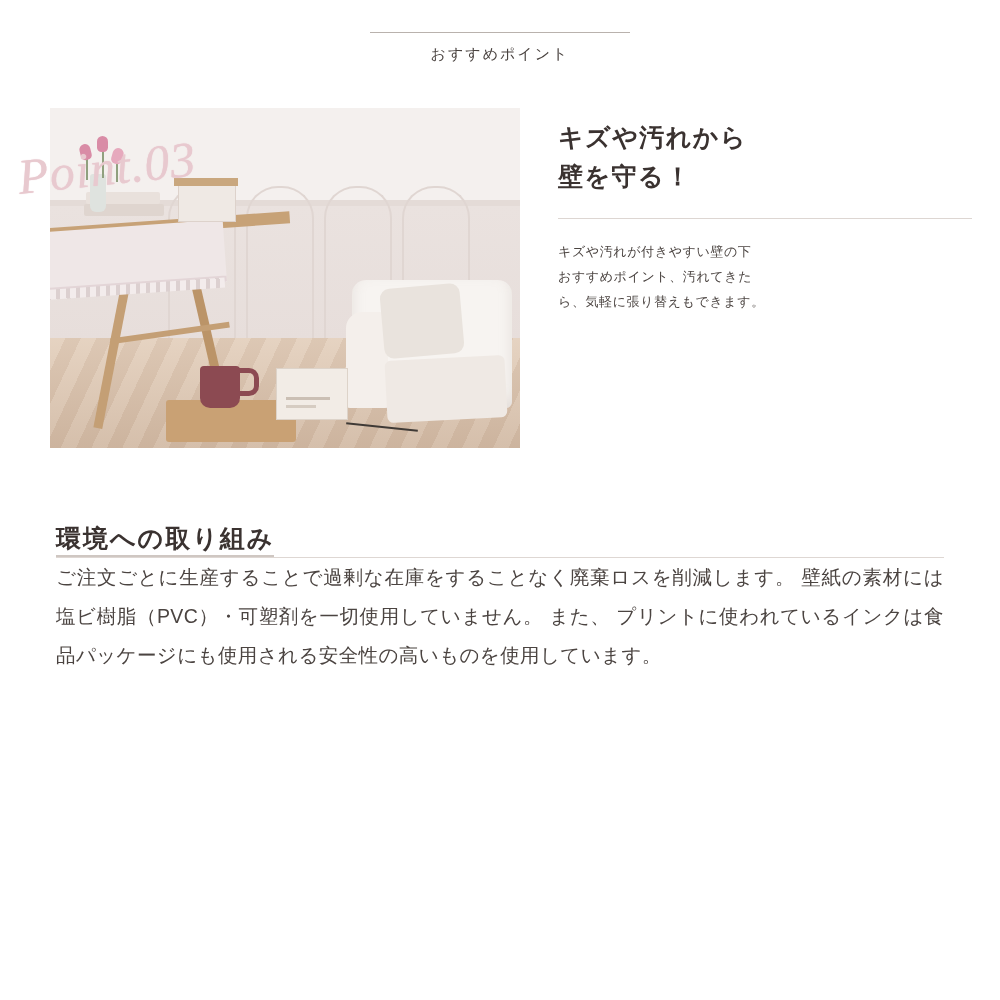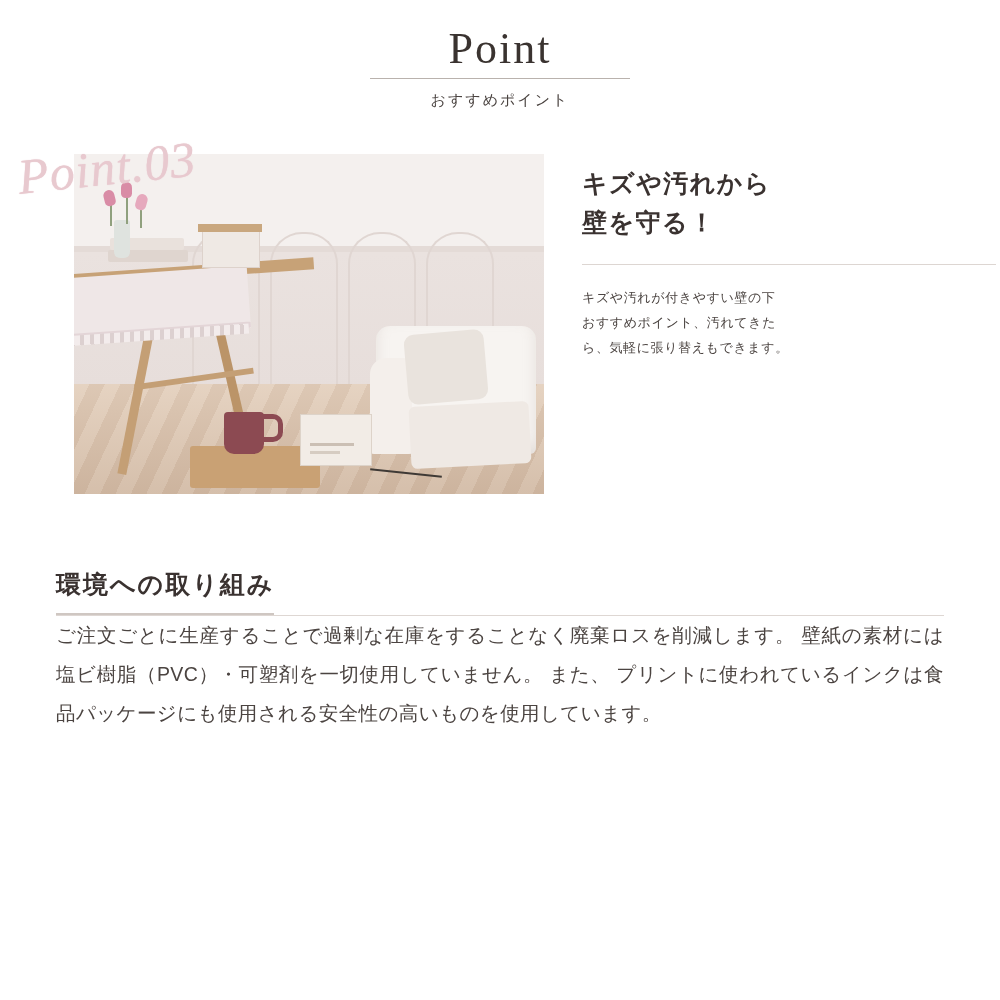--- a/index.html
+++ b/index.html
@@ -66,21 +66,20 @@
     z-index: 5;
     text-shadow: 0 0 1px #e8c9cf;
   }
 
   
   .content {
     position: relative;
     margin-top: 20px;
     display: flex;
     align-items: flex-start;
-    margin-left: 24px;
   }
 
   .photo {
     width: 470px;
     height: 340px;
     margin-left: 50px;
     margin-top: 24px;
     position: relative;
     overflow: hidden;
     background: #efe9e6;
@@ -256,21 +255,21 @@
   .eco {
     margin: 74px 0 0 0;
     padding: 0 56px;
   }
   .eco-title {
     font-size: 25px;
     font-weight: bold;
     letter-spacing: 2px;
     color: #3a3230;
     display: inline-block;
-    padding-bottom: 12px;
+    padding-bottom: 0;
     border-bottom: 2px solid #cfc7c2;
   }
   .eco-title-rule {
     width: 100%;
     height: 1px;
     background: #ded7d3;
     margin-top: 0px;
   }
   .eco-body {
     font-size: 19.5px;
@@ -278,21 +277,20 @@
     letter-spacing: 0.4px;
     color: #4b4441;
     text-align: justify;
   }
   .eco-body p { margin: 0; }
 </style>
 </head>
 <body>
 
 <div class="header">
-  <div class="header-title">Point</div>
   <div class="header-rule-wrap">
     <div class="header-rule"></div>
   </div>
   <div class="header-sub">おすすめポイント</div>
 </div>
 
 <div class="point-label">Point.03</div>
 
 <div class="content">
 

